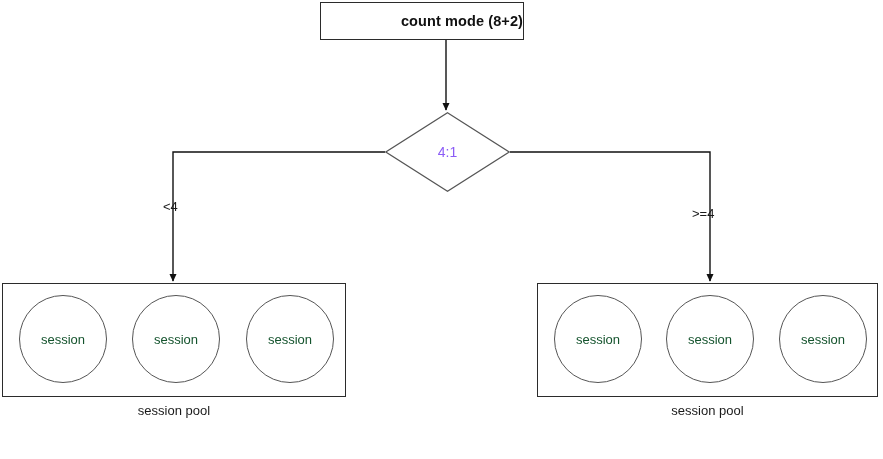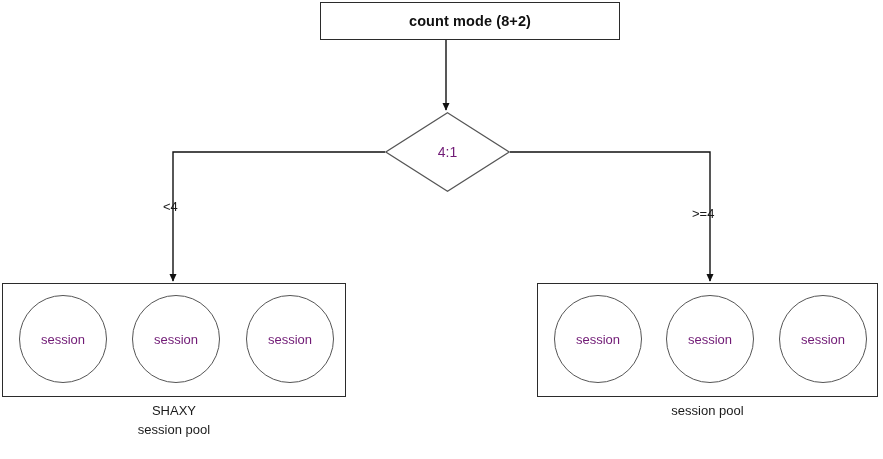--- a/index.html
+++ b/index.html
@@ -52,21 +52,21 @@
   .diamond-label {
     position: absolute;
     left: 0;
     top: 0;
     width: 100%;
     height: 100%;
     display: flex;
     align-items: center;
     justify-content: center;
     font-size: 14px;
-    color: #701a75;
+    color: #8b5cf6;
     white-space: nowrap;
   }
 
   
   .edge-label {
     position: absolute;
     font-size: 13px;
     color: #1a1a1a;
     white-space: nowrap;
   }
@@ -83,21 +83,21 @@
     box-sizing: border-box;
     border: 1.2px solid #555555;
     border-radius: 50%;
     background: #ffffff;
     display: flex;
     align-items: center;
     justify-content: center;
   }
   .session-text {
     font-size: 13px;
-    color: #701a75;
+    color: #14532d;
     white-space: nowrap;
   }
   .pool-caption {
     position: absolute;
     text-align: center;
     font-size: 13px;
     line-height: 19px;
     color: #1a1a1a;
   }
   .pool-caption div {
@@ -116,21 +116,21 @@
       </marker>
     </defs>
 
     <line x1="446" y1="40" x2="446" y2="110" stroke="#111111" stroke-width="1.4" marker-end="url(#arrowhead)"></line>
 
     <polyline points="385,152 173,152 173,281" fill="none" stroke="#111111" stroke-width="1.4" marker-end="url(#arrowhead)"></polyline>
 
     <polyline points="510,152 710,152 710,281" fill="none" stroke="#111111" stroke-width="1.4" marker-end="url(#arrowhead)"></polyline>
   </svg>
 
-  <div class="proc-box" style="left:320px; top:2px; width:300px; height:38px;">
+  <div class="proc-box" style="left:320px; top:2px; width:204px; height:38px;justify-content:flex-end;">
     <span class="proc-label">count mode (8+2)</span>
   </div>
 
   <div class="diamond-wrap" style="left:385px; top:112px; width:125px; height:80px;">
     <svg width="125" height="80" viewBox="0 0 125 80" xmlns="http://www.w3.org/2000/svg">
       <polygon points="62.5,0.8 124.2,40 62.5,79.2 0.8,40" fill="#ffffff" stroke="#555555" stroke-width="1.2"></polygon>
     </svg>
     <span class="diamond-label">4:1</span>
   </div>
 
@@ -144,21 +144,20 @@
     </div>
     <div class="session-circle" style="left:129px; top:11px; width:88px; height:88px;">
       <span class="session-text">session</span>
     </div>
     <div class="session-circle" style="left:243px; top:11px; width:88px; height:88px;">
       <span class="session-text">session</span>
     </div>
   </div>
 
   <div class="pool-caption" style="left:2px; top:401px; width:344px;">
-    <div>SHAXY</div>
     <div>session pool</div>
   </div>
 
   <div class="pool" style="left:537px; top:283px; width:341px; height:114px;">
     <div class="session-circle" style="left:16px; top:11px; width:88px; height:88px;">
       <span class="session-text">session</span>
     </div>
     <div class="session-circle" style="left:128px; top:11px; width:88px; height:88px;">
       <span class="session-text">session</span>
     </div>

